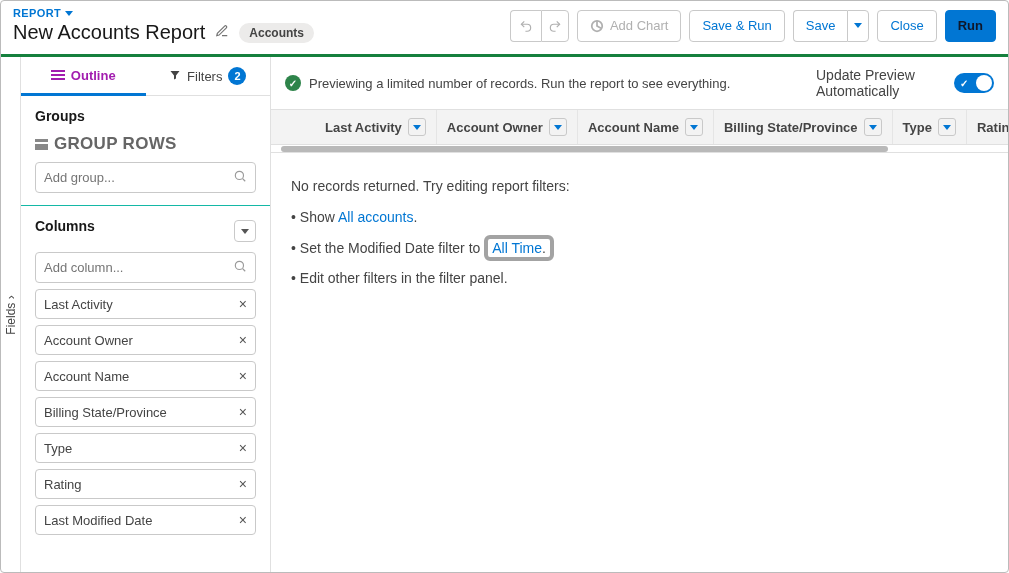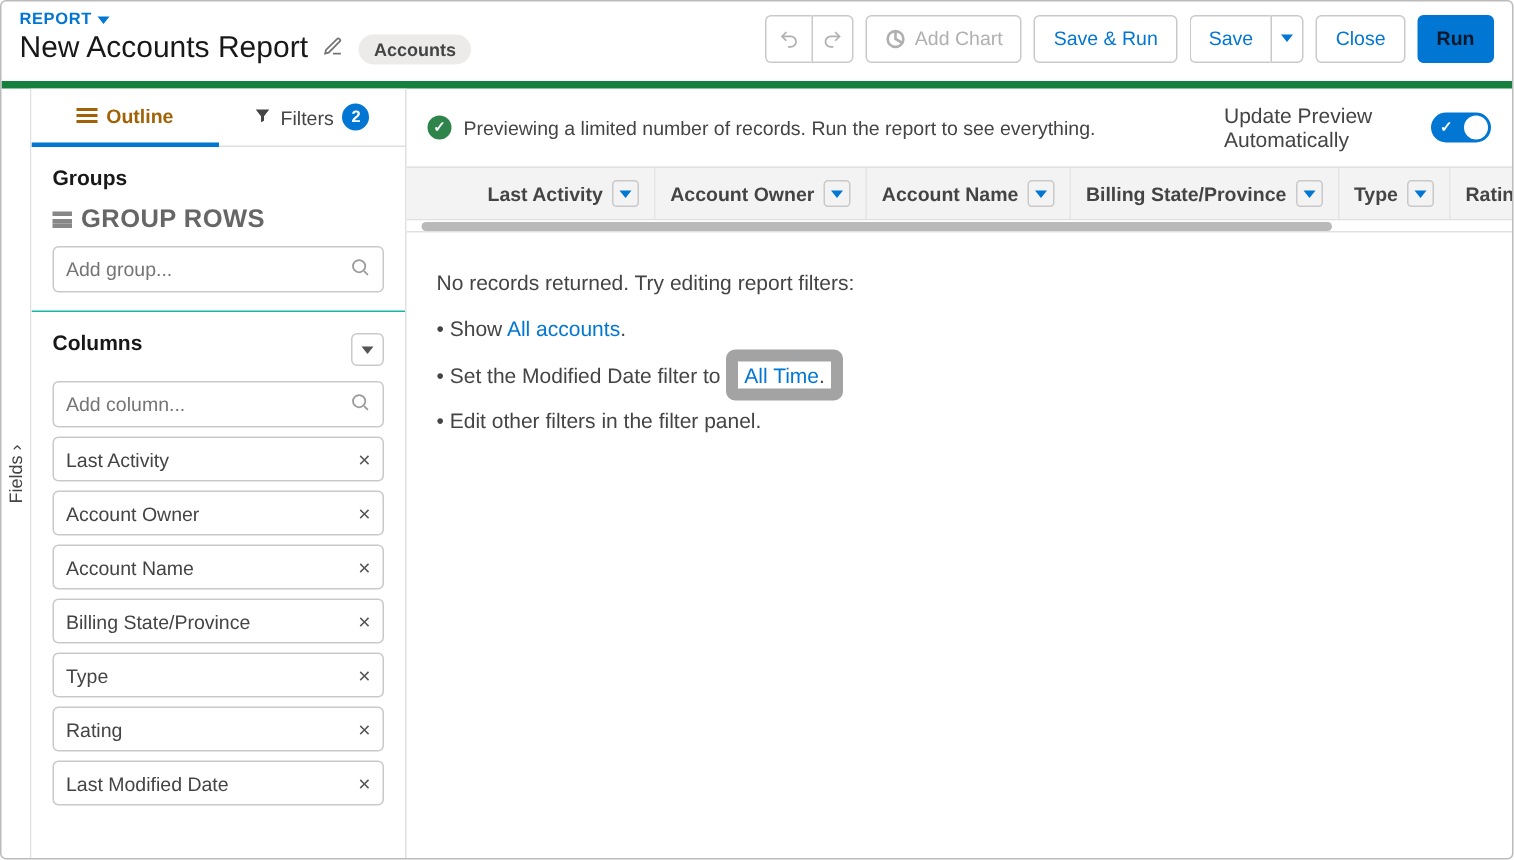--- a/index.html
+++ b/index.html
@@ -1,20 +1,20 @@
 <!DOCTYPE html>
 <html><head>
 <meta charset="utf-8">
 <style>
   * { box-sizing: border-box; margin: 0; padding: 0; }
   body { font-family: -apple-system, BlinkMacSystemFont, "Segoe UI", Arial, sans-serif; font-size: 13px; color: #181818; width: 1009px; height: 573px; overflow: hidden; border: 1px solid #bbb; border-radius: 4px; background: #fff; }
   .app { display: flex; flex-direction: column; height: 100%; }
 
   
-  .header { display: flex; align-items: center; justify-content: space-between; padding: 6px 12px 10px 12px; border-bottom: 5px solid #15803d; }
+  .header { display: flex; align-items: center; justify-content: space-between; padding: 6px 12px 10px 12px; border-bottom: 3px solid #15803d; }
   .header-left { display: flex; flex-direction: column; gap: 2px; }
   .crumb { color: #0176d3; font-size: 11px; font-weight: 700; letter-spacing: .4px; display: flex; align-items: center; gap: 4px; cursor: pointer; }
   .crumb .caret { width: 0; height: 0; border-left: 4px solid transparent; border-right: 4px solid transparent; border-top: 5px solid #0176d3; }
   .title-row { display: flex; align-items: center; gap: 10px; }
   .title { font-size: 20px; font-weight: 400; }
   .edit-ic { color: #747474; cursor: pointer; }
   .badge-obj { background: #ecebea; color: #444; border-radius: 12px; padding: 3px 10px; font-size: 12px; font-weight: 600; }
   .header-right { display: flex; gap: 8px; }
   .btn { background: #fff; border: 1px solid #c9c9c9; border-radius: 4px; padding: 6px 12px; font-size: 13px; color: #747474; cursor: pointer; display: inline-flex; align-items: center; gap: 6px; height: 32px; }
   .btn.icon-only { padding: 6px 8px; color: #b0b0b0; }
@@ -25,21 +25,21 @@
   .btn-group .btn:last-child { border-top-left-radius: 0; border-bottom-left-radius: 0; padding: 6px 6px; }
   .chevdown { width: 0; height: 0; border-left: 4px solid transparent; border-right: 4px solid transparent; border-top: 5px solid currentColor; }
 
   
   .body { flex: 1; display: flex; overflow: hidden; }
   .rail { width: 20px; border-right: 1px solid #e0e0e0; display: flex; align-items: center; justify-content: center; }
   .rail span { transform: rotate(-90deg); font-size: 12px; color: #444; white-space: nowrap; }
   .sidebar { width: 250px; border-right: 1px solid #e0e0e0; display: flex; flex-direction: column; background: #fff; overflow-y: auto; }
   .side-tabs { display: flex; border-bottom: 1px solid #e0e0e0; }
   .side-tab { flex: 1; text-align: center; padding: 10px 4px; font-size: 13px; cursor: pointer; display: flex; align-items: center; justify-content: center; gap: 6px; color: #444; }
-  .side-tab.active { color: #a16207; font-weight: 700; border-bottom: 3px solid #0176d3; margin-bottom: -1px; }
+  .side-tab.active { color: #a21caf; font-weight: 700; border-bottom: 3px solid #0176d3; margin-bottom: -1px; }
   .side-tab .count { background: #0176d3; color: #fff; border-radius: 50%; width: 18px; height: 18px; font-size: 11px; display: inline-flex; align-items: center; justify-content: center; font-weight: 700; }
   .ic-list { display: inline-block; width: 14px; height: 10px; border-top: 2px solid currentColor; border-bottom: 2px solid currentColor; position: relative; }
   .ic-list::after { content: ""; position: absolute; top: 2px; left: 0; right: 0; height: 2px; background: currentColor; }
   .ic-funnel { display:inline-block; }
 
   .sec { padding: 12px 14px; border-bottom: 1px solid #14b8a6; }
   .sec h3 { font-size: 14px; font-weight: 700; margin-bottom: 10px; }
   .sec-head { display: flex; align-items: center; justify-content: space-between; margin-bottom: 8px; }
   .rows-label { font-size: 17px; color: #666; font-weight: 700; letter-spacing: .3px; display: flex; align-items: center; gap: 6px; margin-bottom: 8px; }
   .ic-hamb { display:inline-block; width: 13px; height: 11px; border-top: 3px solid #888; border-bottom: 3px solid #888; position: relative; }
@@ -63,21 +63,21 @@
 
   .table-head { background: #f3f3f3; border-top: 1px solid #e0e0e0; border-bottom: 1px solid #e0e0e0; display: flex; padding-left: 44px; overflow: hidden; }
   .th { padding: 8px 10px; font-size: 13px; font-weight: 700; color: #444; white-space: nowrap; display: flex; align-items: center; gap: 6px; border-right: 1px solid #e5e5e5; }
   .th .dd { width: 18px; height: 18px; border: 1px solid #c9c9c9; border-radius: 3px; display: inline-flex; align-items: center; justify-content: center; }
   .th .dd .chevdown { border-top-color: #0176d3; }
   .hscroll { height: 8px; background: #fff; border-bottom: 1px solid #e0e0e0; position: relative; }
   .hscroll .thumb { position:absolute; left:10px; right:120px; top:1px; height:6px; background:#b9b9b9; border-radius:3px; }
 
   .empty { padding: 18px 20px; color: #444; font-size: 14px; line-height: 2.2; }
   .empty .link { color: #0176d3; cursor: pointer; }
-  .highlight { border: 8px solid #a3a3a3; border-radius: 6px; padding: 1px 4px; }
+  .highlight { border: 4px solid #a3a3a3; border-radius: 6px; padding: 1px 4px; }
 </style>
 </head>
 <body>
 <div class="app">
 
   <div class="header">
     <div class="header-left">
       <div class="crumb">
         <span>REPORT</span>
         <span class="caret"></span>

